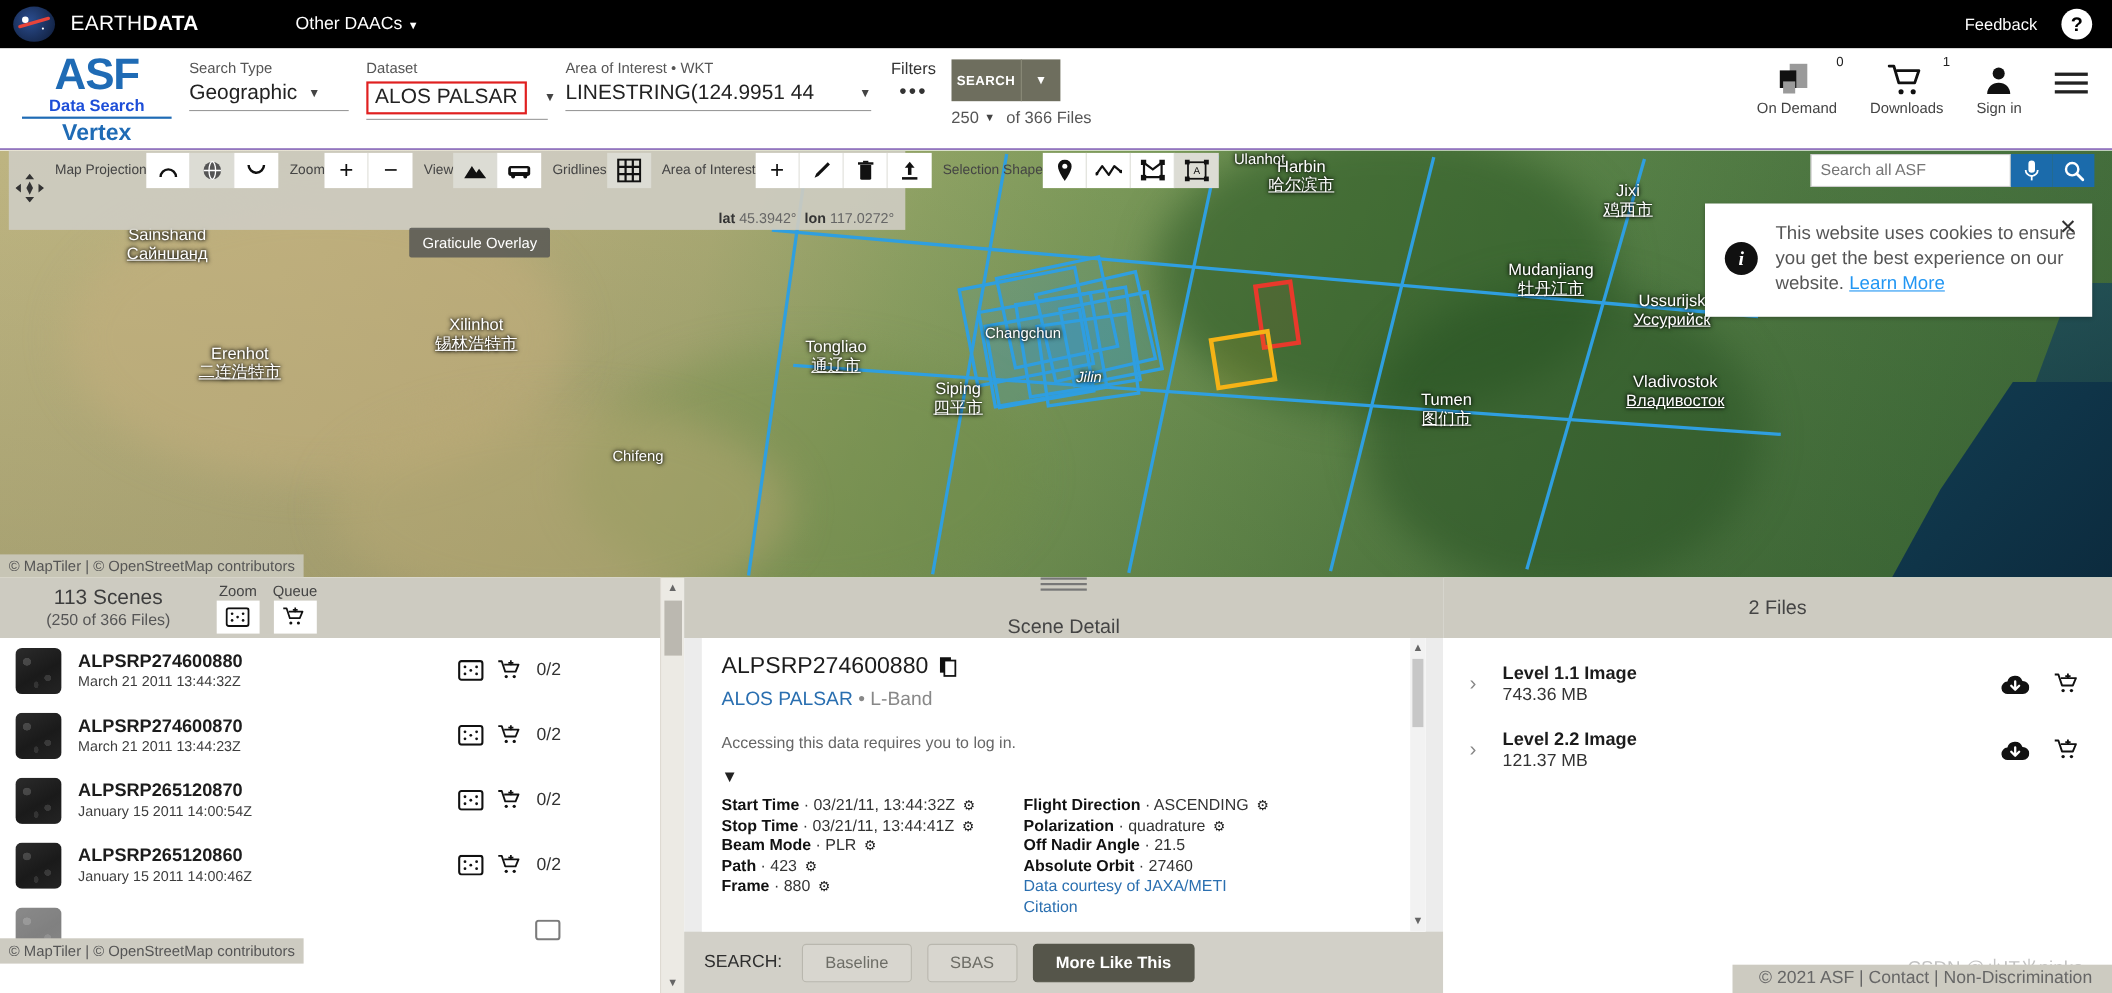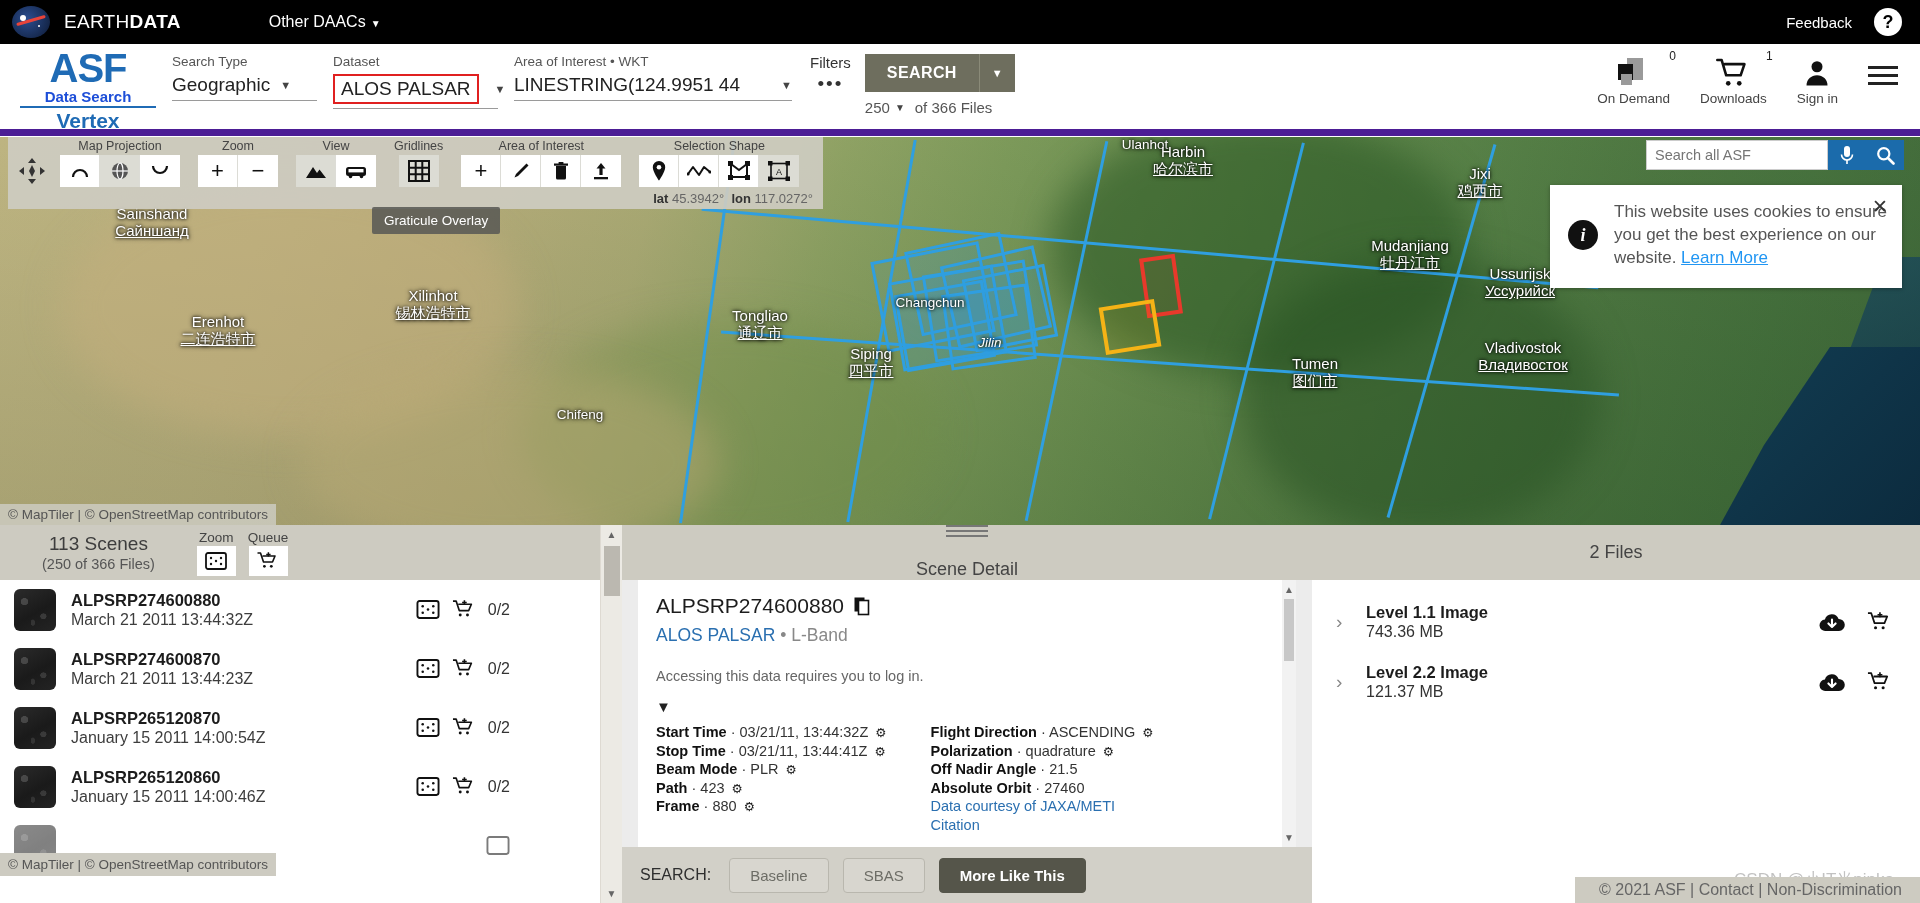--- a/index.html
+++ b/index.html
@@ -41,21 +41,21 @@
   .help-circle {
     width: 28px; height: 28px; border-radius: 50%; background: #fff; color: #000;
     display: flex; align-items: center; justify-content: center;
     font-size: 18px; font-weight: 700; cursor: pointer;
   }
 
   
   .asf-header {
     position: absolute; top: 44px; left: 0; width: 1920px; height: 92px;
     background: #fff; display: flex; align-items: flex-start;
-    border-bottom: 7px solid #4c1d95;
+    border-bottom: 1px solid #4c1d95;
   }
   .asf-logo {
     width: 148px; margin-left: 14px; margin-top: 4px; text-align: center;
     color: #1a5aa0; flex: none; line-height: 1;
   }
   .asf-logo .asf-main {
     font-size: 40px; font-weight: 800; letter-spacing: -1px; color: #1f6bb5;
     display: block;
   }
   .asf-logo .asf-sub {
@@ -88,21 +88,21 @@
   }
   .filters-col .fl-label { font-size: 15px; color: #333; }
   .filters-col .fl-dots { font-size: 19px; color: #333; letter-spacing: 2px; margin-top: 2px; }
 
   .search-col { display: flex; flex-direction: column; align-items: flex-start; margin-top: 10px; }
   .search-btn-wrap {
     display: flex; background: #6e6e5e; color: #fff; height: 38px; align-items: stretch;
     cursor: pointer;
   }
   .search-btn-main {
-    display: flex; align-items: center; padding: 0 22px; font-size: 16px; font-weight: 700;
+    display: flex; align-items: center; padding: 0 5px; font-size: 12px; font-weight: 700;
     letter-spacing: .4px;
   }
   .search-btn-arrow {
     display: flex; align-items: center; padding: 0 12px; border-left: 1px solid #8a8a78;
     font-size: 11px;
   }
   .count-row { display: flex; align-items: center; margin-top: 7px; font-size: 15px; color: #555; }
   .count-row .num { color: #555; }
   .count-row .cnt-caret { font-size: 10px; margin: 0 10px 0 5px; color: #444; }
 
@@ -176,21 +176,21 @@
   .foot.sel-red { border-color: #e8392b; border-width: 4px; background: rgba(232,57,43,.06); }
   .foot.sel-yellow { border-color: #f5b316; border-width: 4px; background: rgba(245,179,22,.10); }
 
   
   .map-toolbar {
     position: absolute; top: 0px; left: 8px; width: 815px; height: 72px;
     background: rgba(205,203,193,.93); display: flex; align-items: flex-start;
     padding: 2px 8px 0 6px; z-index: 20;
   }
   .tb-move { width: 36px; display:flex; align-items:center; justify-content:center; height:64px; }
-  .tb-group { display: flex; flex-direction: column; align-items: center; margin-left: 10px; }
+  .tb-group { display: flex; flex-direction: row; align-items: center; margin-left: 10px; }
   .tb-title { font-size: 12.5px; color: #444; margin-bottom: 2px; white-space: nowrap; }
   .tb-btns { display: flex; }
   .tb-btn {
     width: 40px; height: 32px; background: #fff; display: flex;
     align-items: center; justify-content: center; cursor: pointer;
     border-right: 1px solid #dcdcd6; font-size: 17px; color: #111;
   }
   .tb-btn:last-child { border-right: none; }
   .tb-btn.active { background: #dcdcd4; }
   .tb-sep { width: 8px; }
@@ -250,21 +250,21 @@
   .scene-thumb {
     width: 42px; height: 42px; border-radius: 6px; flex: none;
     background:
       radial-gradient(ellipse at 25% 30%, rgba(255,255,255,.17) 0 8%, transparent 9%),
       radial-gradient(ellipse at 70% 65%, rgba(255,255,255,.13) 0 7%, transparent 8%),
       radial-gradient(ellipse at 45% 80%, rgba(255,255,255,.10) 0 6%, transparent 7%),
       linear-gradient(150deg, #2b2b2b, #1a1a1a 55%, #242424);
   }
   .scene-info { margin-left: 15px; flex: 1; }
   .scene-name { font-size: 16.5px; font-weight: 700; color: #1c1c1c; }
-  .scene-date { font-size: 16px; color: #3d3d3d; margin-top: 1px; }
+  .scene-date { font-size: 13px; color: #3d3d3d; margin-top: 1px; }
   .scene-actions { display: flex; align-items: center; gap: 12px; padding-right: 90px; }
   .scene-count { font-size: 16px; color: #333; }
   .sc-icon { cursor: pointer; }
 
   .scroll-col {
     width: 22px; background: #eceae4; display: flex; flex-direction: column;
     align-items: center; justify-content: space-between; padding: 4px 0;
     border-left: 1px solid #dedad2;
   }
   .scroll-thumb { width: 16px; height: 50px; background: #bbb8b0; margin-top: 6px; }

